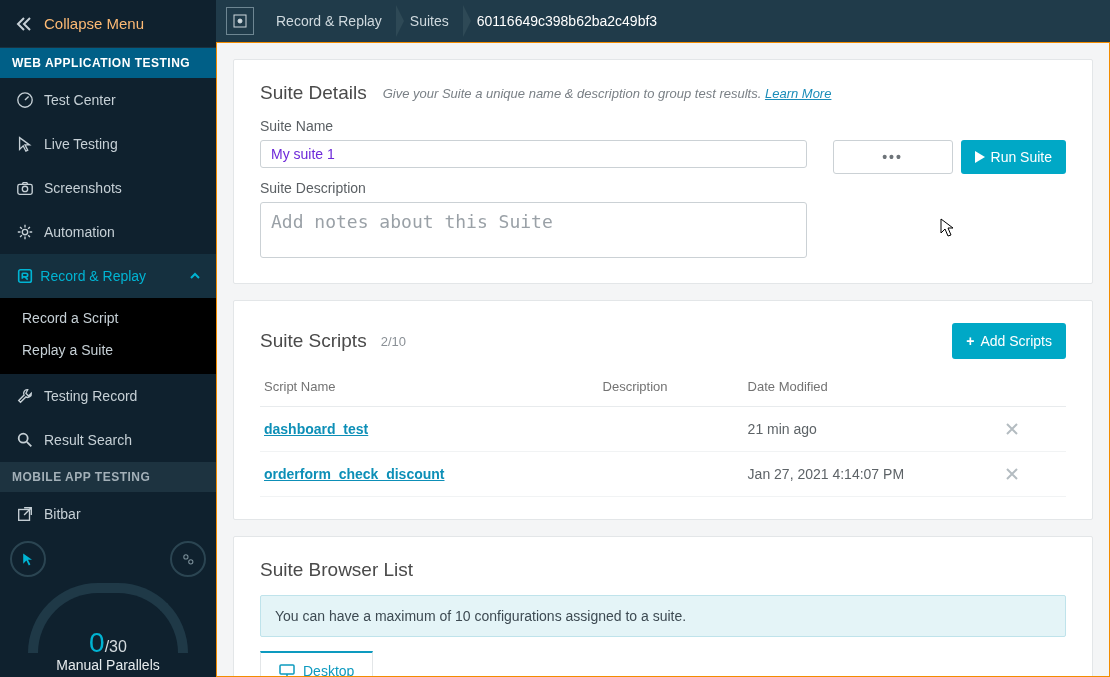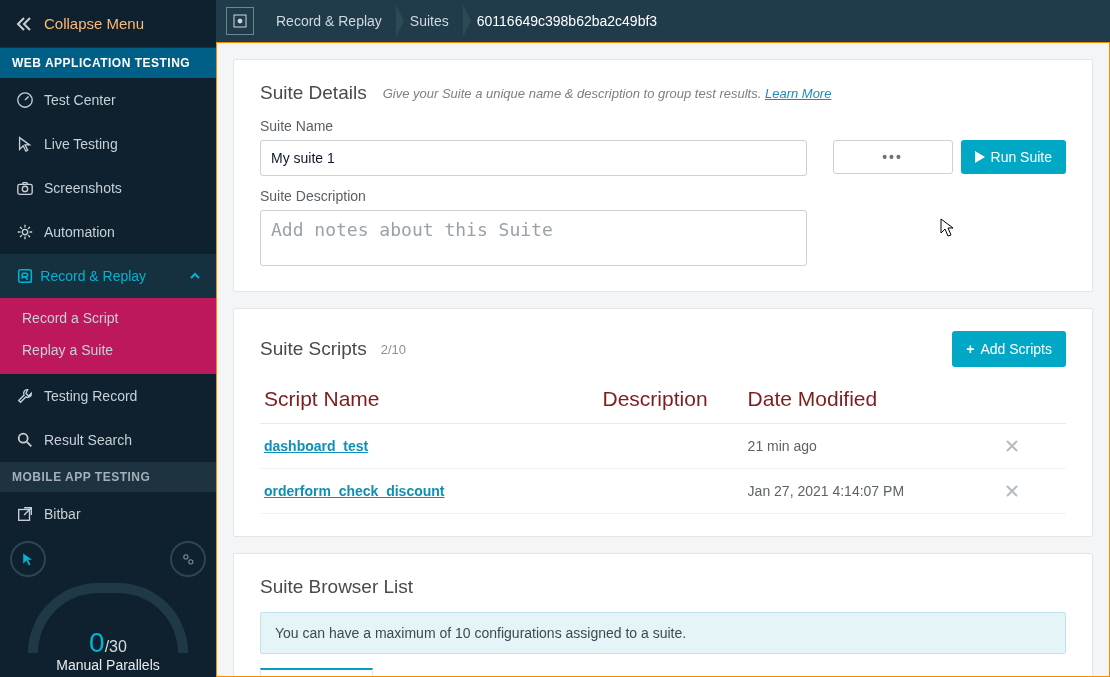--- a/index.html
+++ b/index.html
@@ -8,21 +8,21 @@
 .sidebar { position: absolute; left: 0; top: 0; width: 216px; height: 677px; background: #0f212e; color: #c6d0d6; }
 .collapse-row { display: flex; align-items: center; height: 48px; padding: 0 16px; border-bottom: 1px solid #1a3240; cursor: pointer; }
 .collapse-row .chev { margin-right: 12px; display:flex; }
 .collapse-row span { font-size: 15px; color: #fdba74; }
 
 .section-header { background: #005f87; color: #fff; font-weight: 700; font-size: 12px; letter-spacing: 0.5px; padding: 8px 12px; }
 .nav-item { display: flex; align-items: center; height: 44px; padding: 0 16px; cursor: pointer; color: #c6d0d6; }
 .nav-item .nicon { width: 28px; display:flex; align-items:center; }
 .nav-item.active { color: #00b4d3; background: #15303f; }
 .nav-item.active .label-wrap { display:flex; align-items:center; justify-content:space-between; width:100%; }
-.nav-sub { background:#be185d; padding: 4px 0 8px; }
+.nav-sub { background:#000000; padding: 4px 0 8px; }
 .nav-sub .sub-item { padding: 8px 16px 8px 22px; font-size:14px; cursor:pointer; }
 .section-header.mobile { background:#1d3340; color:#a3b0b8; font-size:12px; font-weight:600; }
 
 .sidebar-bottom { position:absolute; bottom:0; left:0; right:0; padding: 8px 10px 0; }
 .bottom-row { display:flex; align-items:center; justify-content:space-between; margin-bottom: 6px; }
 .circle-btn { width:36px; height:36px; border:2px solid #2b4552; border-radius:50%; display:flex; align-items:center; justify-content:center; cursor:pointer; }
 .gauge { display:flex; flex-direction:column; align-items:center; }
 .arc { width:160px; height:70px; border:10px solid #1f3947; border-bottom:none; border-top-left-radius:100px; border-top-right-radius:100px; display:flex; align-items:flex-end; justify-content:center; }
 .arc-text { margin-bottom:-6px; }
 .arc-text .num { color:#00b4d3; font-size:28px; font-weight:500; }
@@ -40,37 +40,37 @@
 
 .card { background:#fff; border:1px solid #e3e6e8; border-radius:2px; padding:22px 26px; margin-bottom:16px; }
 .card-header { display:flex; align-items:center; gap:16px; margin-bottom:14px; flex-wrap:wrap; }
 .card-title { font-size:19px; color:#4a4a4a; font-weight:400; }
 .card-subtitle { font-size:13px; color:#7a8086; font-style:italic; }
 .card-subtitle a { color:#1a8cb8; text-decoration:underline; cursor:pointer; }
 
 .details-body { display:flex; gap:26px; }
 .form-col { flex:1; }
 .form-label { font-size:14px; color:#5a5f63; margin-bottom:6px; display:block; }
-.text-input { width:100%; height:36px; border:1px solid #cbd1d5; border-radius:3px; padding:3px 10px; font-size:14px; color:#0f172a; }
+.text-input { width:100%; height:28px; border:1px solid #cbd1d5; border-radius:3px; padding:3px 10px; font-size:14px; color:#6d28d9; }
 .textarea { width:100%; height:56px; border:1px solid #cbd1d5; border-radius:3px; padding:8px 10px; font-size:18px; color:#333; resize:none; }
 .textarea::placeholder { color:#9aa1a7; }
 .actions-col { display:flex; gap:8px; align-items:flex-start; padding-top:22px; }
 .btn { height:34px; border-radius:3px; font-size:14px; display:flex; align-items:center; justify-content:center; cursor:pointer; border:none; }
 .btn.more { width:120px; border:1px solid #cbd1d5; background:#fff; color:#6e7479; font-weight:bold; letter-spacing:2px; }
 .btn.primary { background:#00a8c6; color:#fff; padding:0 14px; font-weight:500; }
 .btn.primary .play { margin-right:6px; display:flex; }
 
 .scripts-header-row { display:flex; align-items:center; justify-content:space-between; margin-bottom:12px; }
 .scripts-left { display:flex; align-items:center; gap:14px; flex-wrap:wrap; }
 .count-badge { font-size:13px; color:#8a9096; }
 .btn.add { background:#00a8c6; color:#fff; padding:0 14px; height:36px; font-weight:500; }
 .btn.add .plus { margin-right:6px; font-weight:bold; }
 
 .table { width:100%; border-collapse:collapse; }
-.table th { text-align:left; font-size:21px; color:#7f1d1d; font-weight:400; padding:8px 4px 12px; border-bottom:1px solid #e8ebed; }
+.table th { text-align:left; font-size:13px; color:#737373; font-weight:400; padding:8px 4px 12px; border-bottom:1px solid #e8ebed; }
 .table td { padding:14px 4px; border-bottom:1px solid #f1f3f4; font-size:14px; }
 .script-link { color:#0d8fb7; font-weight:600; text-decoration:underline; cursor:pointer; }
 .date-cell { color:#5d6367; }
 .delete-cell { text-align:right; color:#b4bcc1; cursor:pointer; }
 
 .info-banner { background:#e4f4f7; border:1px solid #bfe3eb; padding:12px 14px; margin-top:14px; color:#3d4a52; border-radius:2px; }
 
 .tab-row { display:flex; margin-top:14px; border-bottom:1px solid #e3e6e8; }
 .tab { padding:10px 18px; display:flex; align-items:center; gap:8px; cursor:pointer; position:relative; }
 .tab.active { color:#0d9abf; border:1px solid #e3e6e8; border-bottom:1px solid #fff; border-top:2px solid #0d9abf; margin-bottom:-1px; background:#fff; }

